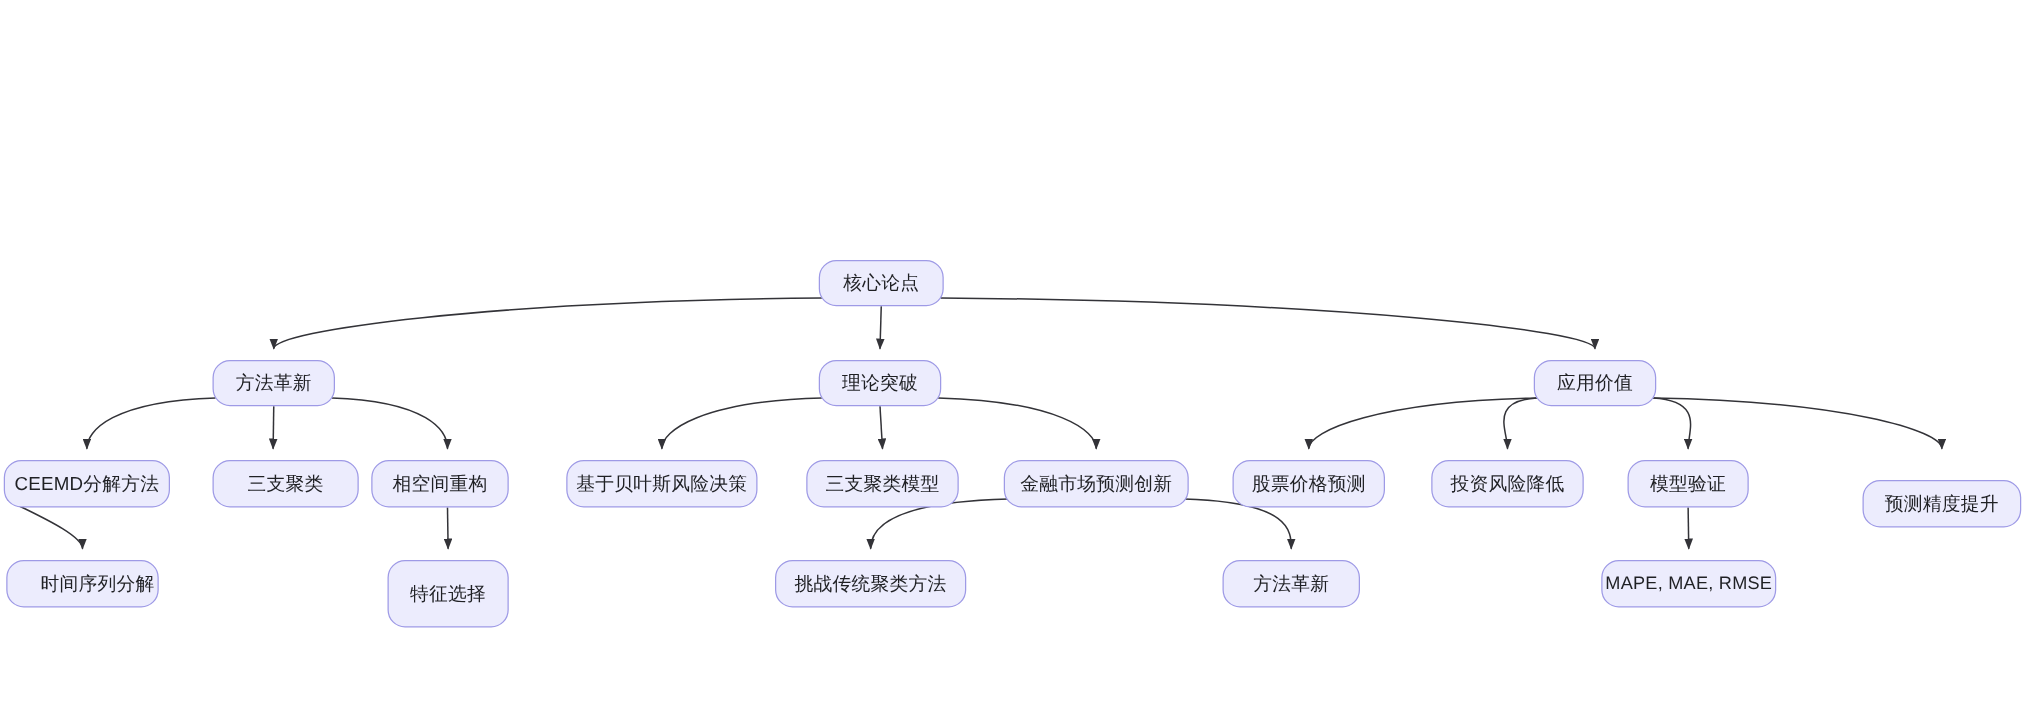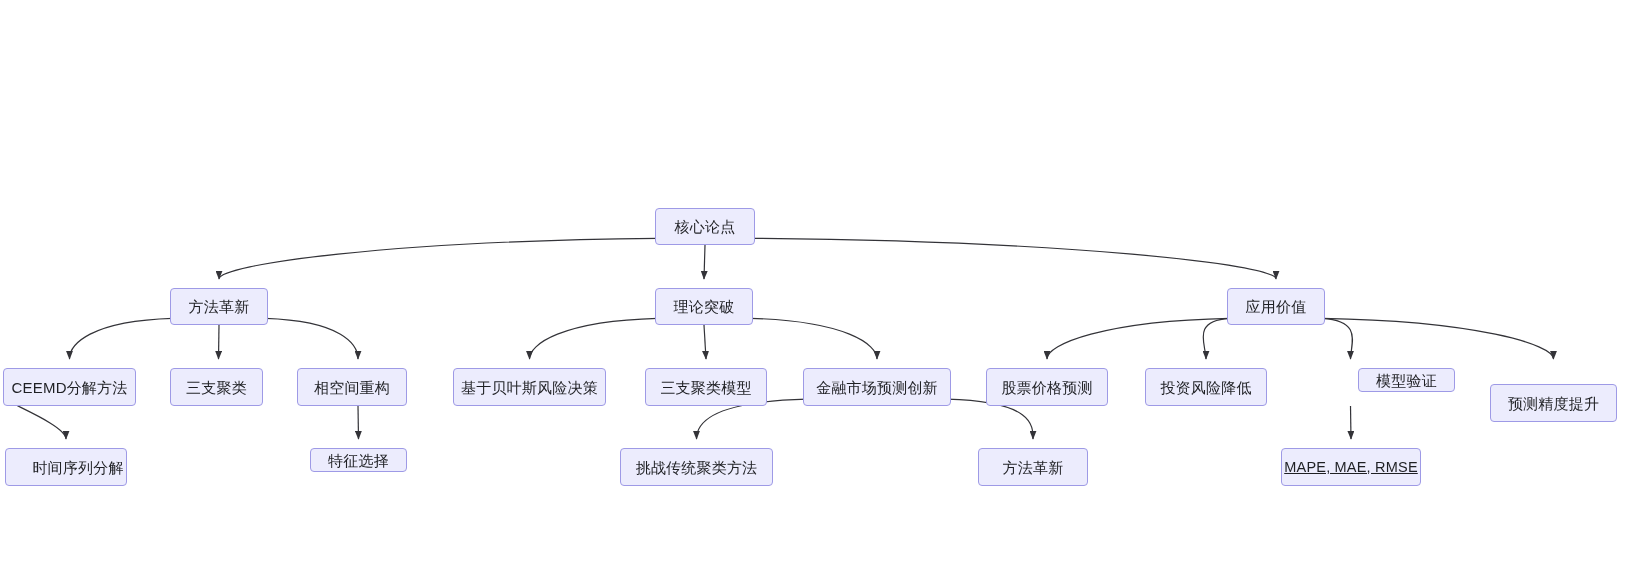--- a/index.html
+++ b/index.html
@@ -23,33 +23,32 @@
     top: 0;
     width: 1628px;
     height: 576px;
     pointer-events: none;
   }
   .node {
     position: absolute;
     box-sizing: border-box;
     background: #ececfd;
     border: 1px solid #9e9ae6;
-    border-radius: 4px;
+    border-radius: 14px;
     display: flex;
     align-items: center;
     justify-content: center;
     color: #1f2024;
     font-size: 15px;
     line-height: 1;
     white-space: nowrap;
     letter-spacing: 0.2px;
   }
   .node.latin {
     font-size: 14.5px;
-    text-decoration: underline;
   }
   .node-label {
     pointer-events: none;
   }
 </style>
 </head>
 <body>
 
 <div id="canvas">
   <svg id="edge-layer" viewBox="0 0 1628 576" xmlns="http://www.w3.org/2000/svg">
@@ -88,51 +87,51 @@
       </div>
       <div class="node" style="left: 655px; top: 288px; width: 98px; height: 37px;">
         <span class="node-label">理论突破</span>
       </div>
       <div class="node" style="left: 1227px; top: 288px; width: 98px; height: 37px;">
         <span class="node-label">应用价值</span>
       </div>
       <div class="node" style="left: 3px; top: 368px; width: 133px; height: 38px;">
         <span class="node-label">CEEMD分解方法</span>
       </div>
-      <div class="node" style="left: 170px; top: 368px; width: 93px; height: 38px;">
+      <div class="node" style="left: 170px; top: 368px; width: 117px; height: 38px;">
         <span class="node-label">三支聚类</span>
       </div>
       <div class="node" style="left: 297px; top: 368px; width: 110px; height: 38px;">
         <span class="node-label">相空间重构</span>
       </div>
       <div class="node" style="left: 453px; top: 368px; width: 153px; height: 38px;">
         <span class="node-label">基于贝叶斯风险决策</span>
       </div>
       <div class="node" style="left: 645px; top: 368px; width: 122px; height: 38px;">
         <span class="node-label">三支聚类模型</span>
       </div>
       <div class="node" style="left: 803px; top: 368px; width: 148px; height: 38px;">
         <span class="node-label">金融市场预测创新</span>
       </div>
       <div class="node" style="left: 986px; top: 368px; width: 122px; height: 38px;">
         <span class="node-label">股票价格预测</span>
       </div>
       <div class="node" style="left: 1145px; top: 368px; width: 122px; height: 38px;">
         <span class="node-label">投资风险降低</span>
       </div>
-      <div class="node" style="left: 1358px; top: 368px; width: 97px; height: 24px;">
+      <div class="node" style="left: 1302px; top: 368px; width: 97px; height: 38px;">
         <span class="node-label">模型验证</span>
       </div>
       <div class="node" style="left: 1490px; top: 368px; width: 127px; height: 38px; margin-top: 16px;">
         <span class="node-label">预测精度提升</span>
       </div>
       <div class="node" style="left: 5px; top: 448px; width: 122px; height: 38px; padding-left: 24px;">
         <span class="node-label">时间序列分解</span>
       </div>
-      <div class="node" style="left: 310px; top: 448px; width: 97px; height: 24px;">
+      <div class="node" style="left: 310px; top: 448px; width: 97px; height: 54px;">
         <span class="node-label">特征选择</span>
       </div>
       <div class="node" style="left: 620px; top: 448px; width: 153px; height: 38px;">
         <span class="node-label">挑战传统聚类方法</span>
       </div>
       <div class="node" style="left: 978px; top: 448px; width: 110px; height: 38px;">
         <span class="node-label">方法革新</span>
       </div>
       <div class="node latin" style="left: 1281px; top: 448px; width: 140px; height: 38px;">
         <span class="node-label">MAPE, MAE, RMSE</span>

